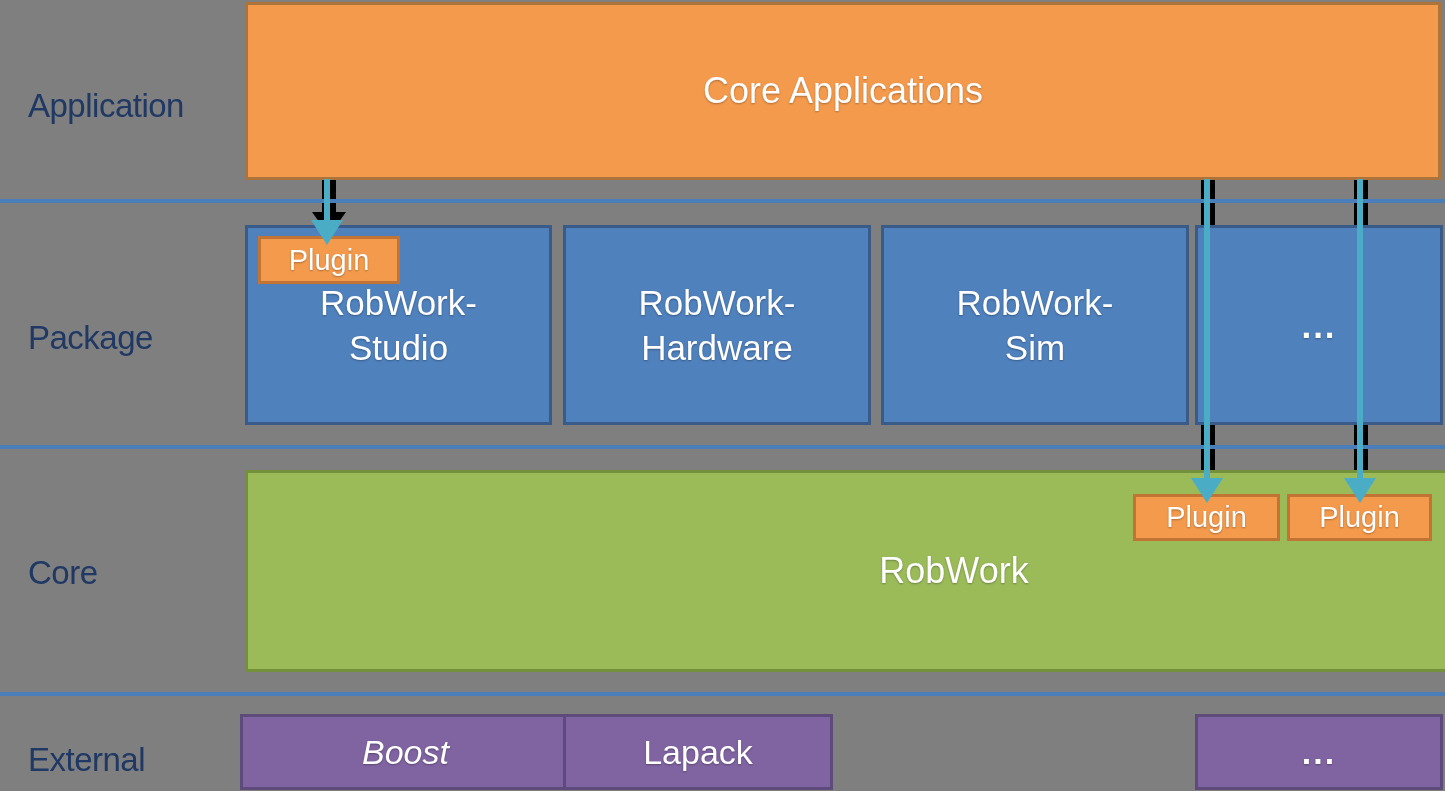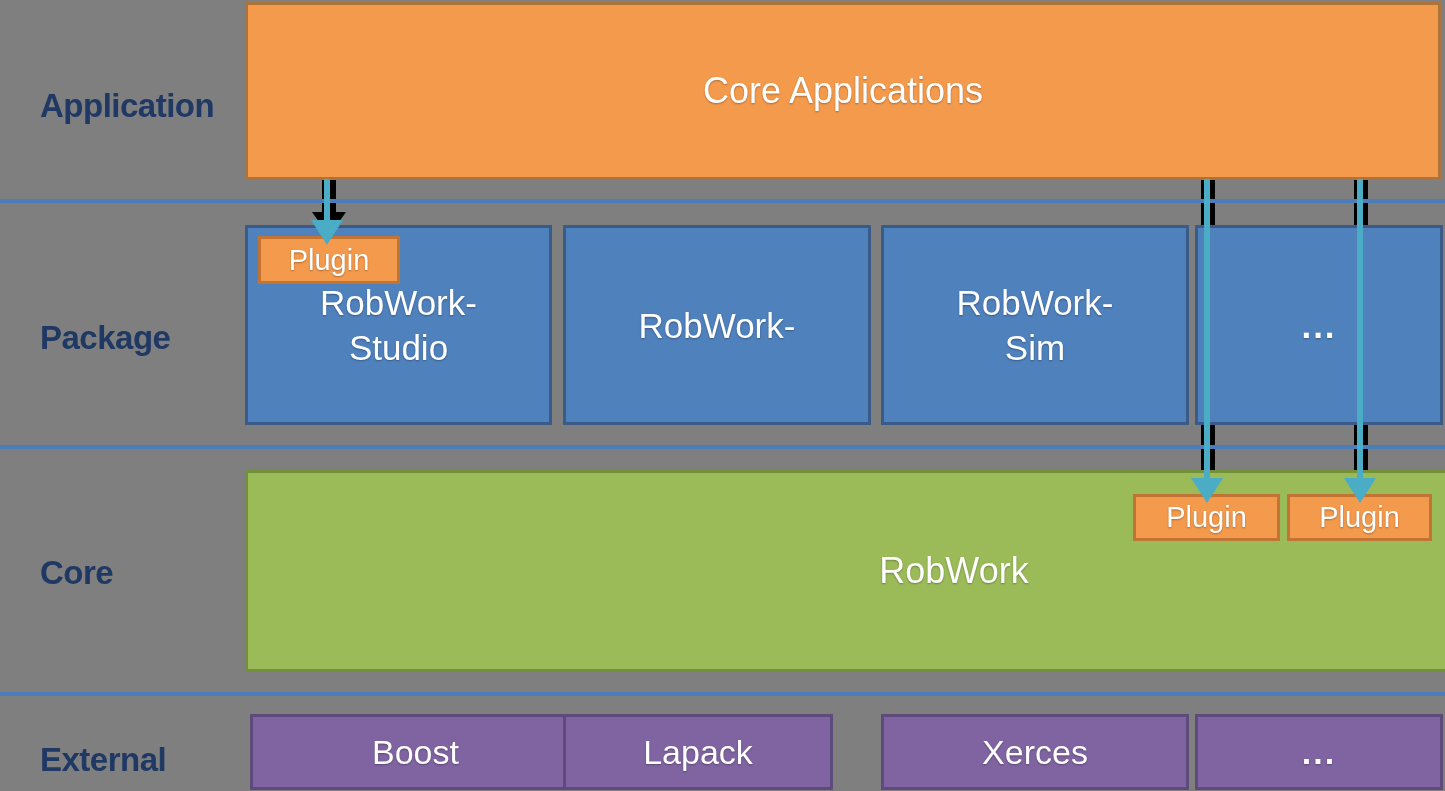--- a/index.html
+++ b/index.html
@@ -10,22 +10,22 @@
     overflow:hidden;
     font-family:"Liberation Sans", sans-serif;
   }
   
   .sep{position:absolute;left:0;width:1445px;height:4px;background:var(--divider,#4A7EBB);z-index:2;}
   .sep1{top:199px;} .sep2{top:445px;} .sep3{top:692px;}
   
   .layer-label{
     position:absolute;left:28px;z-index:2;
     color:var(--label_text,#1F3864);
-    font-size:33px;font-weight:bold;letter-spacing:-0.5px;
-    line-height:40px;white-space:nowrap;margin-left:12px;
+    font-size:33px;font-weight:normal;letter-spacing:-0.5px;
+    line-height:40px;white-space:nowrap;
   }
   .lbl-application{top:86px;} .lbl-package{top:318px;}
   .lbl-core{top:553px;} .lbl-external{top:740px;}
   
   .box{
     position:absolute;box-sizing:border-box;z-index:3;
     display:flex;flex-direction:column;align-items:center;justify-content:center;
     color:var(--box_text,#fff);text-align:center;
     text-shadow:0 1px 2px rgba(0,0,0,0.30);
   }
@@ -43,21 +43,21 @@
   .pkg-1{left:563px;width:308px;}
   .pkg-2{left:881px;width:308px;}
   .pkg-3{left:1195px;width:248px;font-weight:bold;letter-spacing:2px;}
   .plugin-pkg{left:258px;top:236px;width:142px;height:48px;}
   
   .core-box{left:245px;top:470px;width:1418px;height:202px;font-size:36px;}
   .plugin-core-1{left:1133px;top:494px;width:147px;height:47px;}
   .plugin-core-2{left:1287px;top:494px;width:145px;height:47px;}
   
   .ext{top:714px;height:76px;font-size:34px;}
-  .ext-0{left:250px;width:331px;}
+  .ext-0{left:240px;width:331px;font-style:italic;}
   .ext-1{left:563px;width:270px;}
   .ext-2{left:881px;width:308px;}
   .ext-3{left:1195px;width:248px;font-weight:bold;letter-spacing:2px;}
   
   .arrows{position:absolute;left:0;top:0;width:1445px;height:791px;pointer-events:none;}
   .arrows-black{z-index:1;}
   .arrows-teal{z-index:5;}
   .arrows-black line{stroke:var(--arrow_shadow,#000);stroke-width:14px;}
   .arrows-black polygon{fill:var(--arrow_shadow,#000);}
   .arrows-teal line{stroke:var(--teal_arrow,#4BACC6);stroke-width:6px;}
@@ -95,20 +95,21 @@
   <div class="box orange user-apps">
     <span>Core Applications</span>
   </div>
 
   <div class="box blue pkg pkg-0">
     <span>RobWork-</span>
     <span>Studio</span>
   </div>
   <div class="box blue pkg pkg-1">
     <span>RobWork-</span>
+    <span>Hardware</span>
   </div>
   <div class="box blue pkg pkg-2">
     <span>RobWork-</span>
     <span>Sim</span>
   </div>
   <div class="box blue pkg pkg-3">
     <span>...</span>
     <span></span>
   </div>
   <div class="box plugin plugin-pkg">
@@ -124,23 +125,20 @@
   <div class="box plugin plugin-core-2">
     <span>Plugin</span>
   </div>
 
   <div class="box purple ext ext-0">
     <span>Boost</span>
   </div>
   <div class="box purple ext ext-1">
     <span>Lapack</span>
   </div>
-  <div class="box purple ext ext-2">
-    <span>Xerces</span>
-  </div>
   <div class="box purple ext ext-3">
     <span>...</span>
   </div>
 
   <svg class="arrows arrows-teal" viewBox="0 0 1445 791">
     <g>
       <line x1="327" y1="179" x2="327" y2="221"></line>
       <polygon points="311,220 343,220 327,245"></polygon>
     </g>
     <g>

